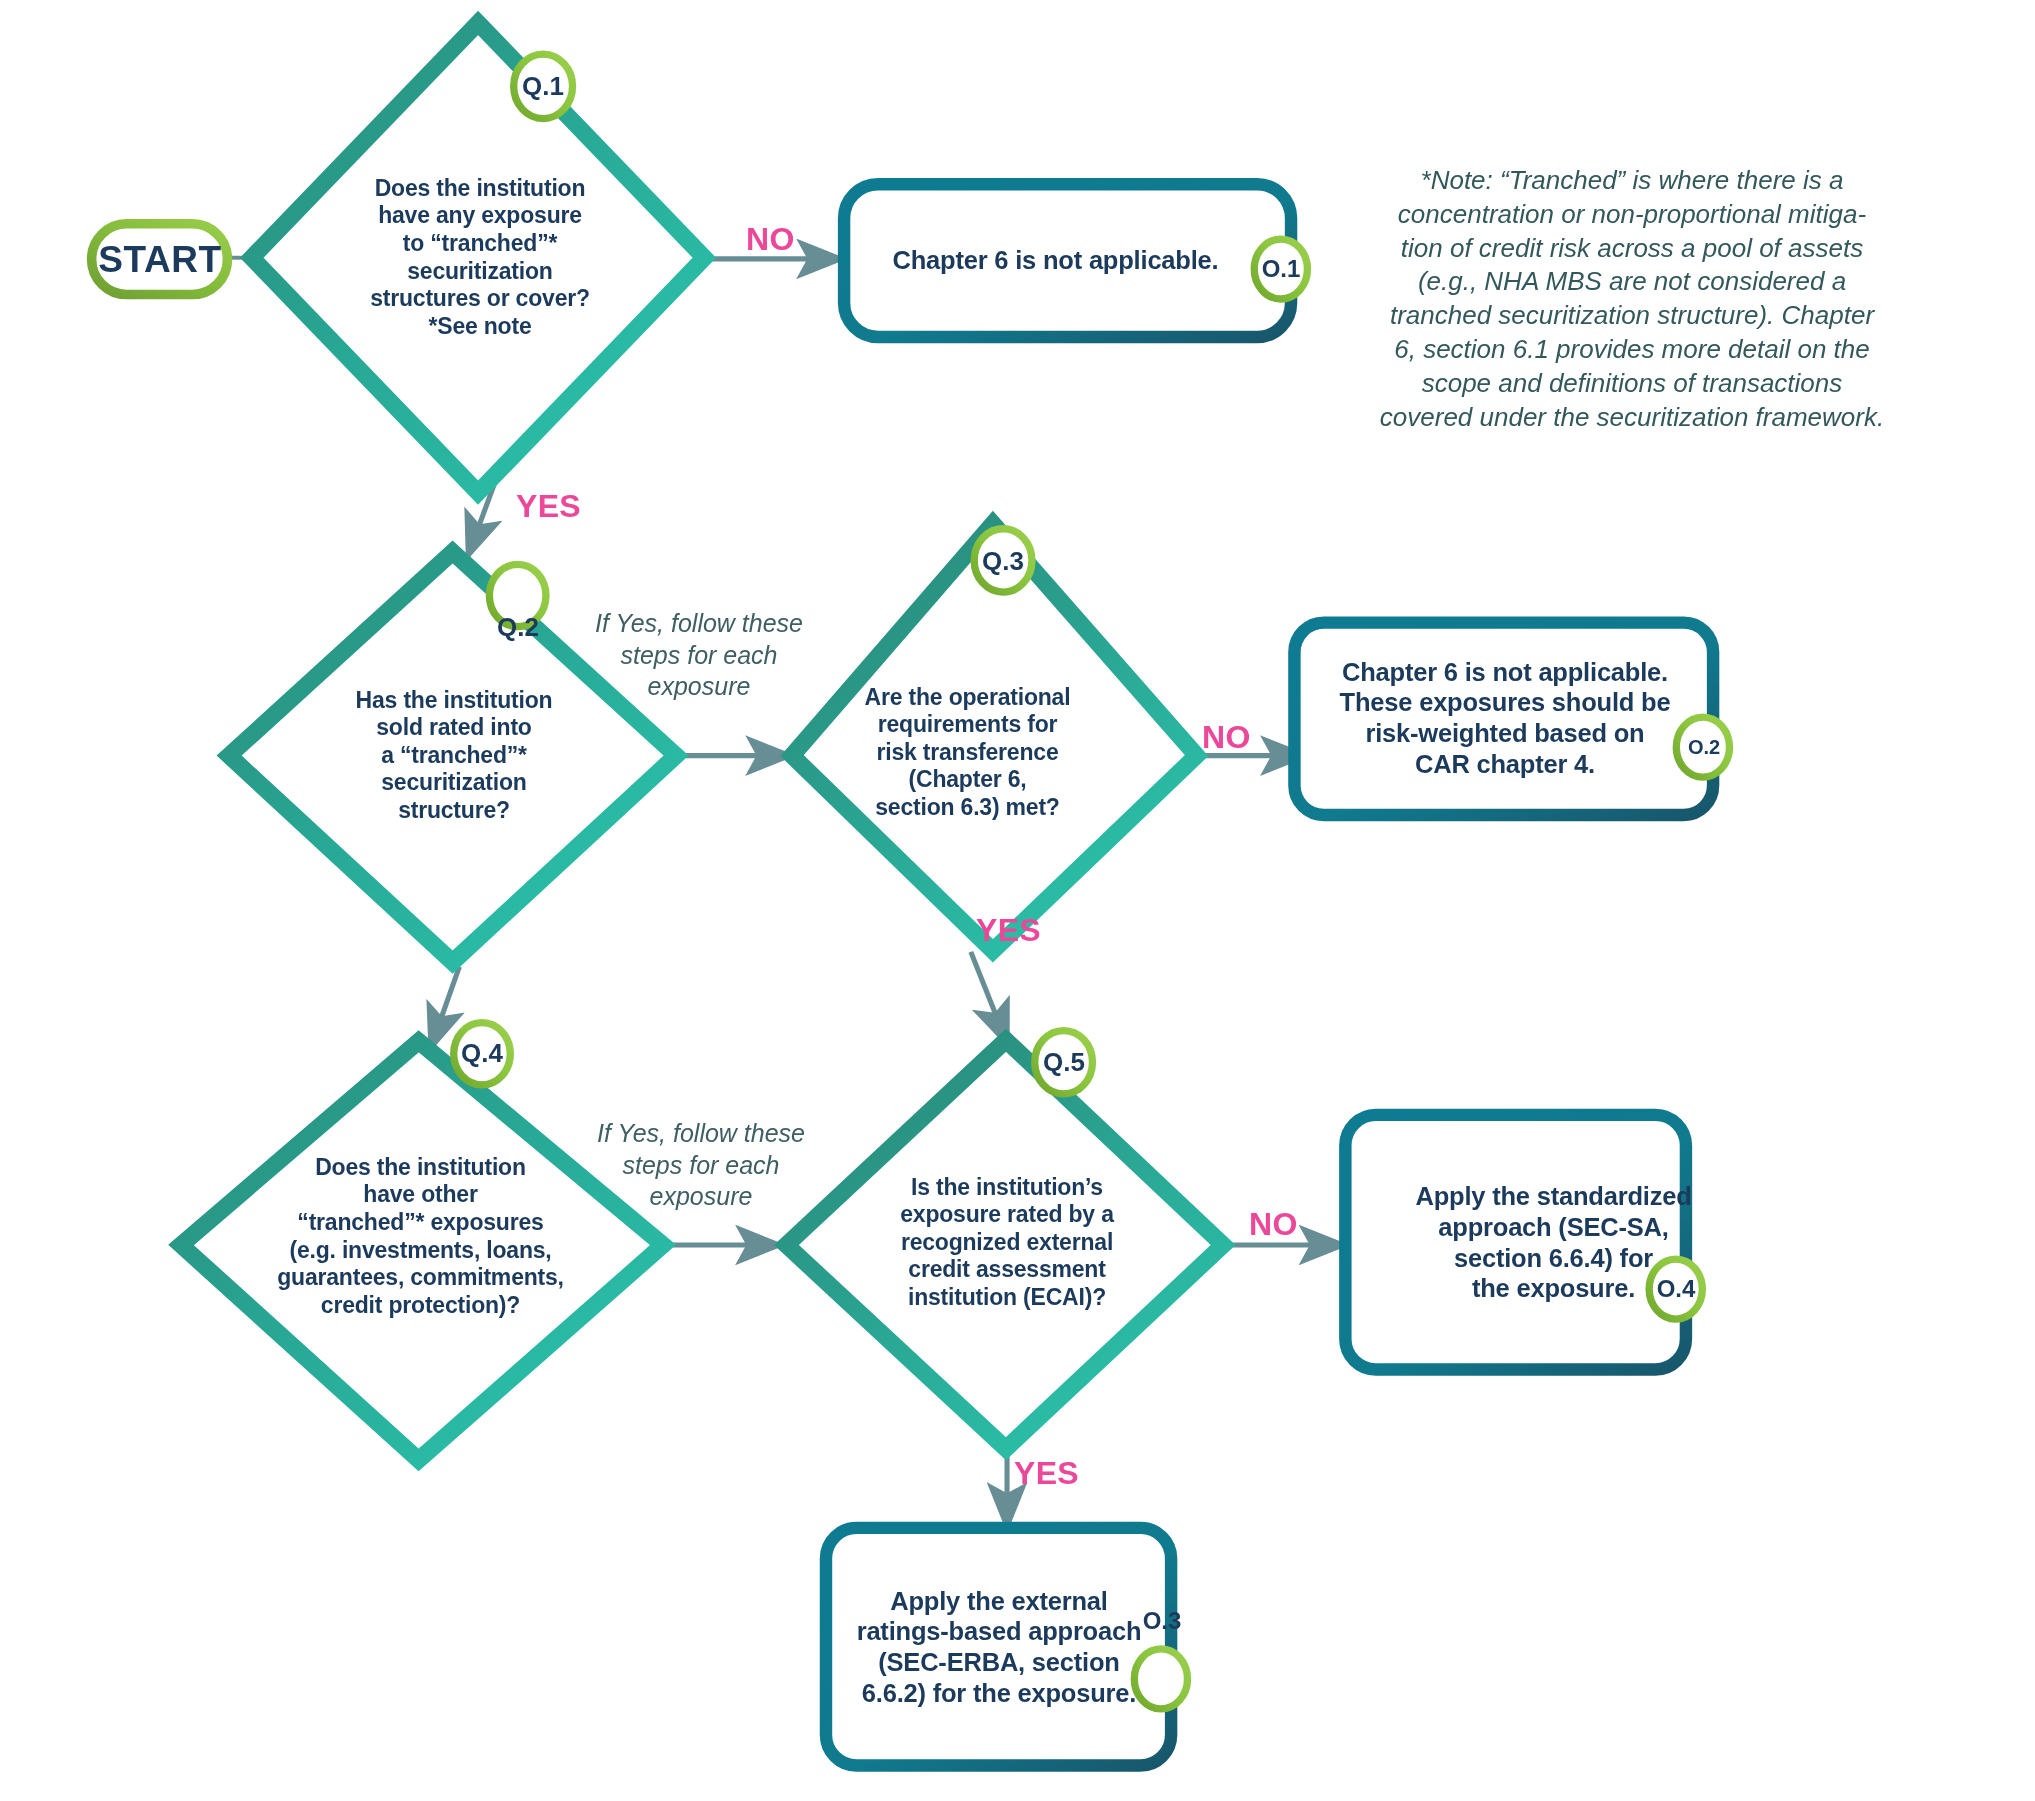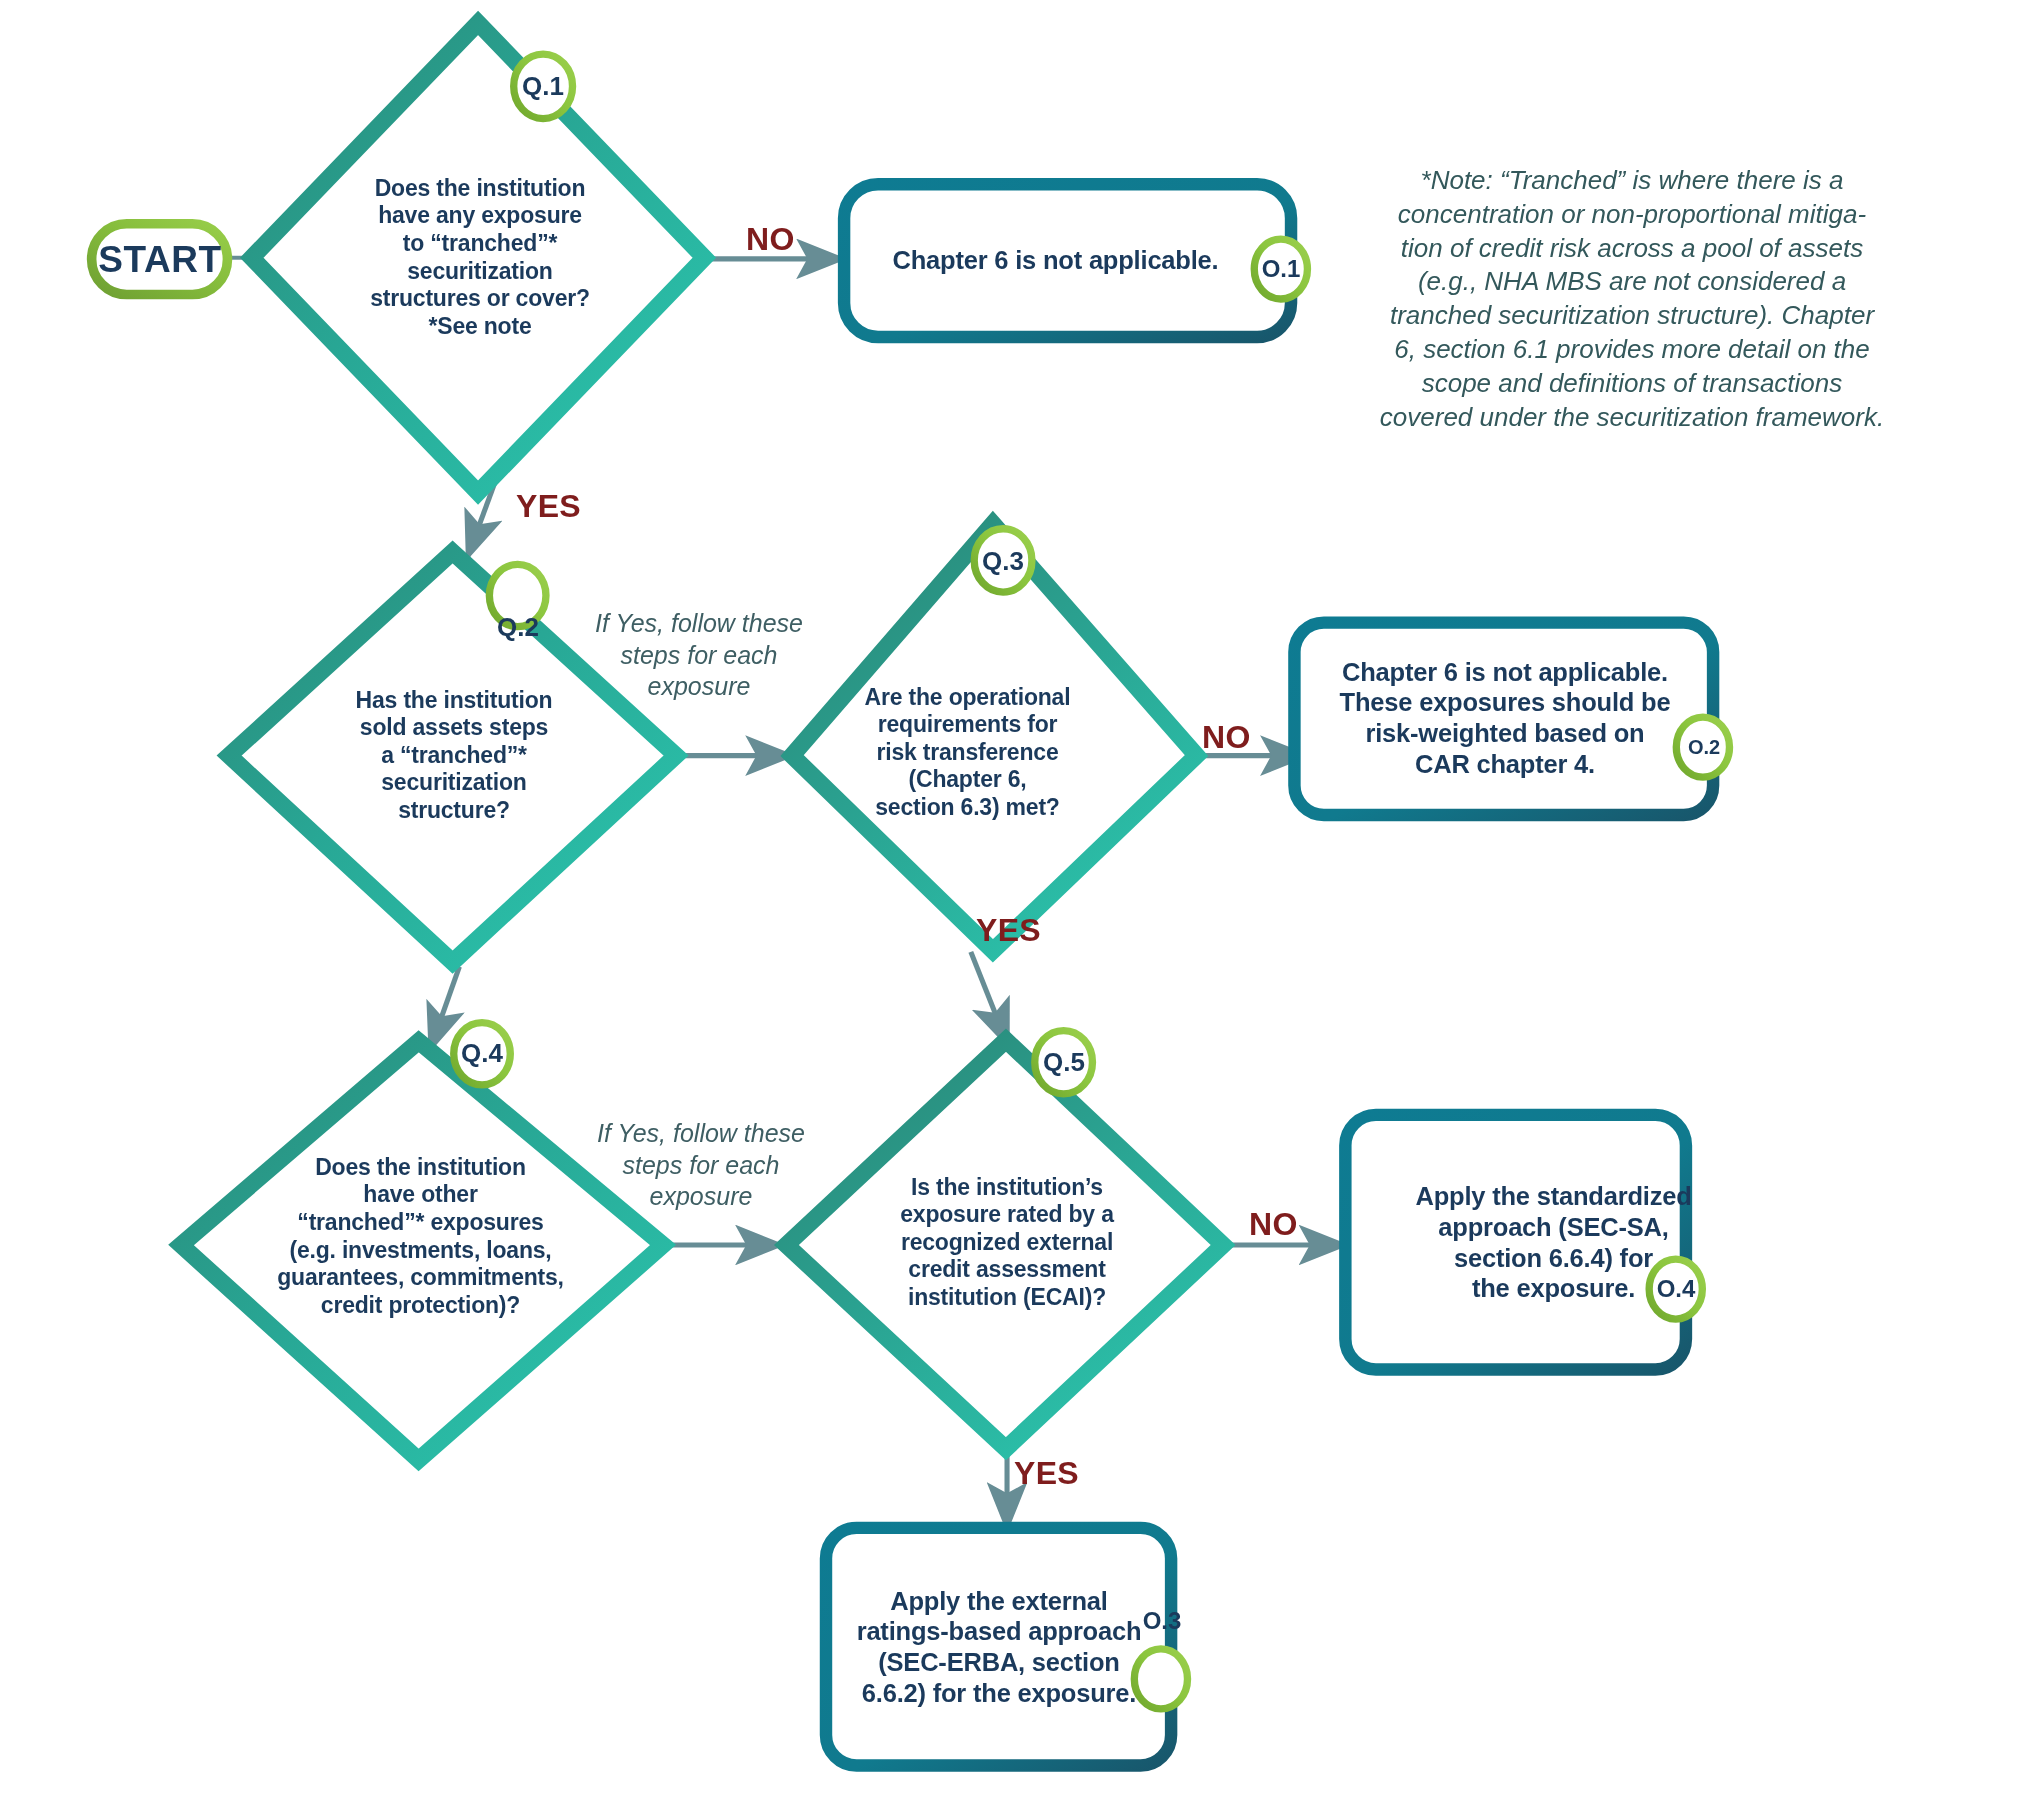--- a/index.html
+++ b/index.html
@@ -54,21 +54,21 @@
     font-family: "Liberation Sans", sans-serif;
     font-weight: bold;
     font-size: 37px;
     letter-spacing: 0.6px;
     display: flex;
     align-items: center;
     justify-content: center;
   }
   .edge-label {
     position: absolute;
-    color: #7f1d1d;
+    color: #ec4899;
     font-family: "Liberation Sans", sans-serif;
     font-weight: bold;
     font-size: 32px;
     letter-spacing: 0.3px;
   }
   .hint-label {
     position: absolute;
     color: #3E5E63;
     font-family: "Liberation Sans", sans-serif;
     font-style: italic;
@@ -202,21 +202,21 @@
 
   <div class="node-text diamond-text" style="left:354px; top:136px; width:252px; height:243px;">Does the institution
 have any exposure
 to “tranched”*
 securitization
 structures or cover?
 *See note</div>
   <div class="badge-text" style="left:512px; top:67px; width:62px; height:38px;">Q.1</div>
 
   <div class="node-text diamond-text" style="left:334px; top:651px; width:240px; height:209px;">Has the institution
-sold assets steps
+sold rated into
 a “tranched”*
 securitization
 structure?</div>
   <div class="badge-text" style="left:487px; top:577px; width:62px; height:37px;margin-top:32px;">Q.2</div>
 
   <div class="node-text diamond-text" style="left:846px; top:648px; width:243px; height:209px;">Are the operational
 requirements for
 risk transference
 (Chapter 6,
 section 6.3) met?</div>

